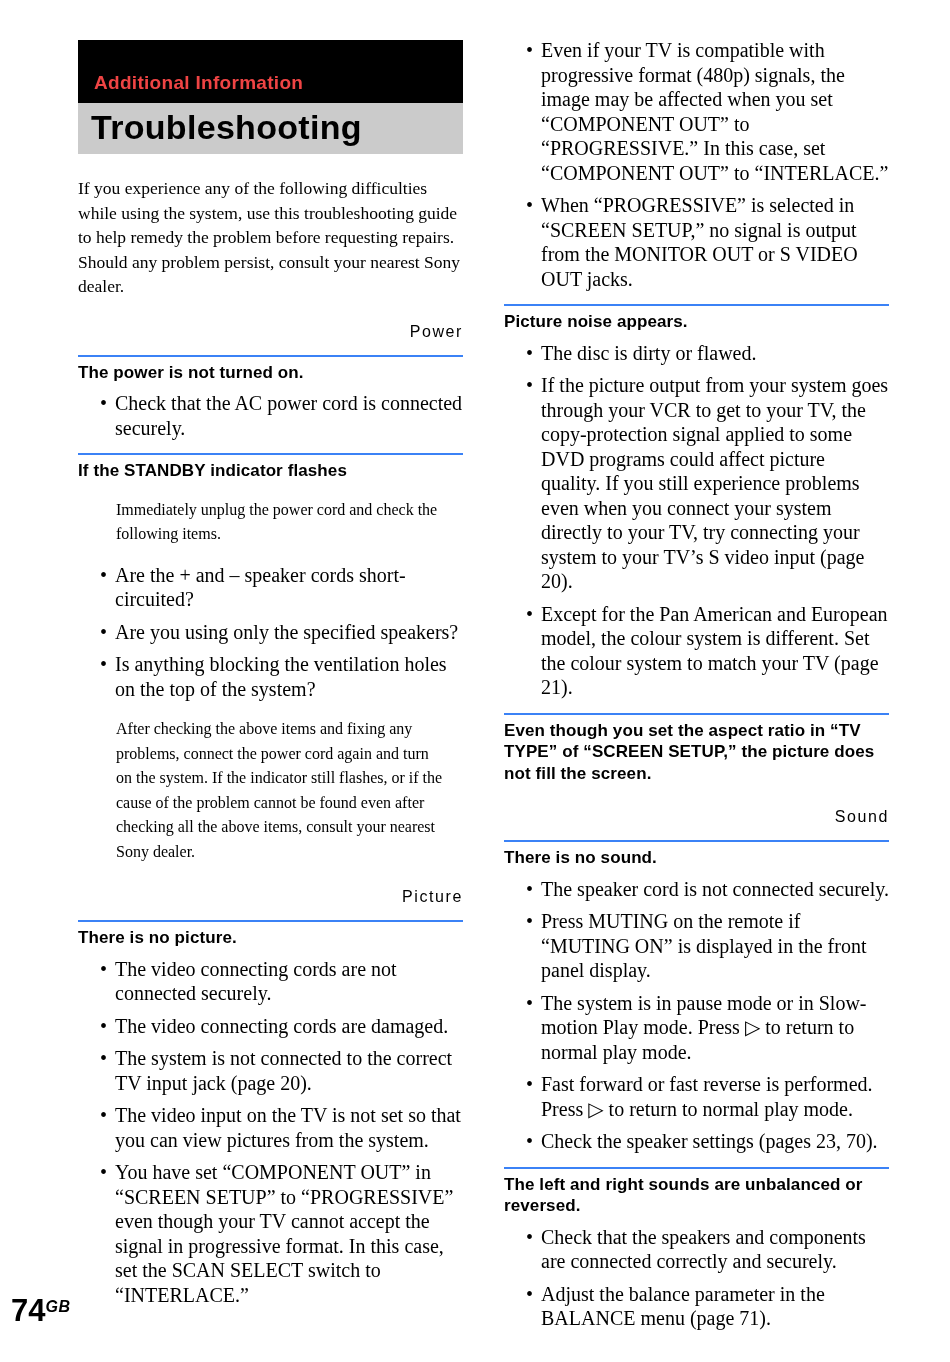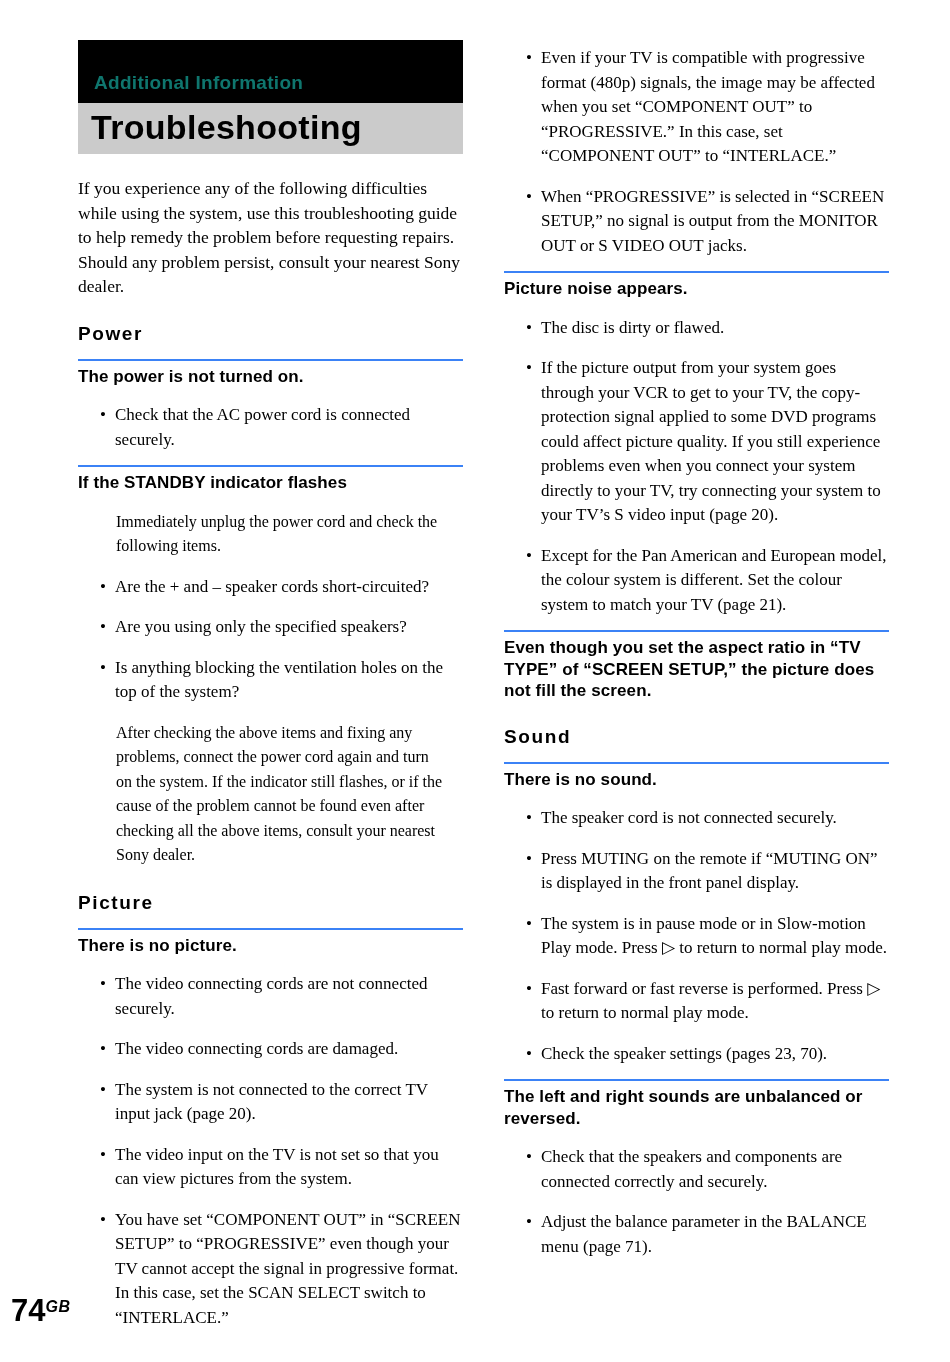--- a/index.html
+++ b/index.html
@@ -5,48 +5,48 @@
   html,body{margin:0;padding:0;}
   body{
     width:950px;height:1362px;position:relative;background:#ffffff;color:#000000;
     font-family:"Liberation Serif",serif;overflow:hidden;
   }
   .col{position:absolute;width:385px;}
   #col-0{left:78px;top:40px;}
   #col-1{left:504px;top:30px;}
 
   .banner-black{
-    background:#000000;color:#0f766e;height:63px;box-sizing:border-box;
+    background:#000000;color:#ef4444;height:63px;box-sizing:border-box;
     display:flex;align-items:flex-end;padding:0 0 9px 16px;
     font-family:"Liberation Sans",sans-serif;font-weight:bold;font-size:19px;
     letter-spacing:0.3px;
   }
   .banner-gray{
     background:#cbcbcb;box-sizing:border-box;padding:5px 0 7px 13px;
     font-family:"Liberation Sans",sans-serif;font-weight:bold;font-size:34px;
     letter-spacing:0.3px;
   }
 
   .intro{margin:22px 0 0 0;font-size:17.5px;line-height:24.5px;}
 
   .section-heading{
-    font-family:"Liberation Sans",sans-serif;font-size:19px;font-weight:bold;
-    letter-spacing:1.6px;margin:24px 0 14px 0;
+    font-family:"Liberation Sans",sans-serif;font-size:16px;font-weight:normal;
+    letter-spacing:1.6px;margin:24px 0 14px 0;text-align:right;
   }
 
   .problem{border-top:2px solid #3b82f6;margin-top:13px;padding-top:5px;}
   .problem.continuation{border-top:none;margin-top:0;padding-top:0;}
   .problem-title{
     font-family:"Liberation Sans",sans-serif;font-size:17px;line-height:21.5px;
     font-weight:bold;margin:0 0 5px 0;letter-spacing:0.1px;
   }
   .items{margin:0;}
   .bullet{
-    position:relative;padding-left:37px;font-size:17px;line-height:24.5px;
-    margin:16px 0 4px 0;
+    position:relative;padding-left:37px;font-size:20px;line-height:24.5px;
+    margin:8px 0 4px 0;
   }
   .bullet::before{content:"\2022";position:absolute;left:22px;}
   .para{padding-left:22px;font-size:16px;line-height:24.5px;margin:16px;}
 
   .footer{
     position:absolute;left:11px;top:1293px;
     font-family:"Liberation Sans",sans-serif;font-weight:bold;
   }
   .footer .num{font-size:31px;text-align:right;}
   .footer .sup{font-size:16px;font-style:italic;vertical-align:9px;letter-spacing:0.5px;}

